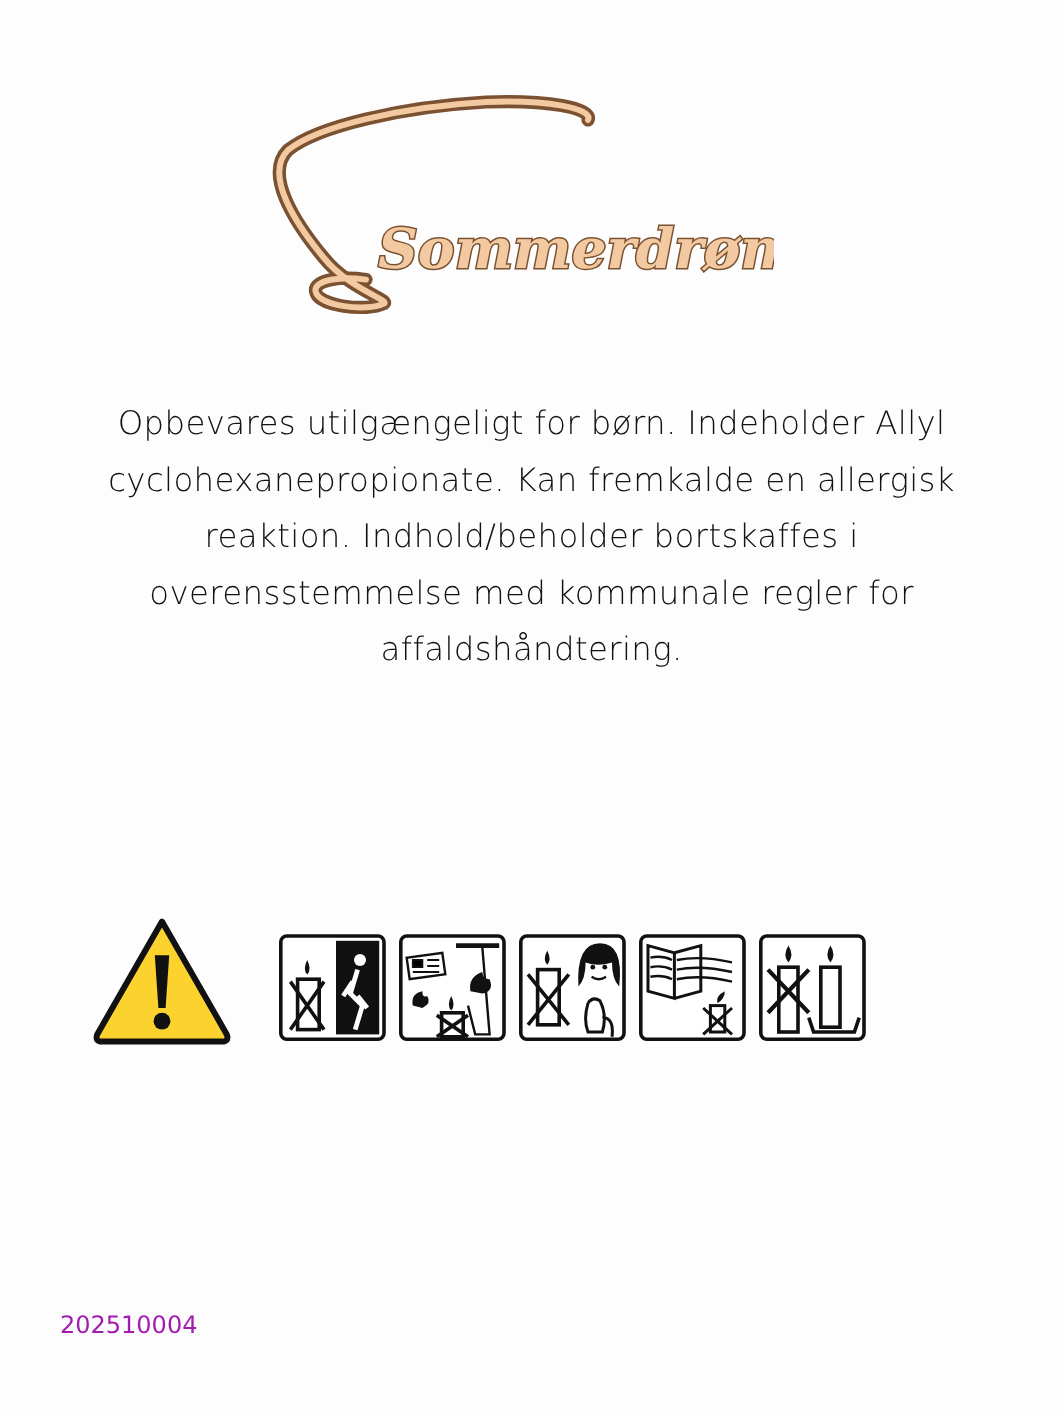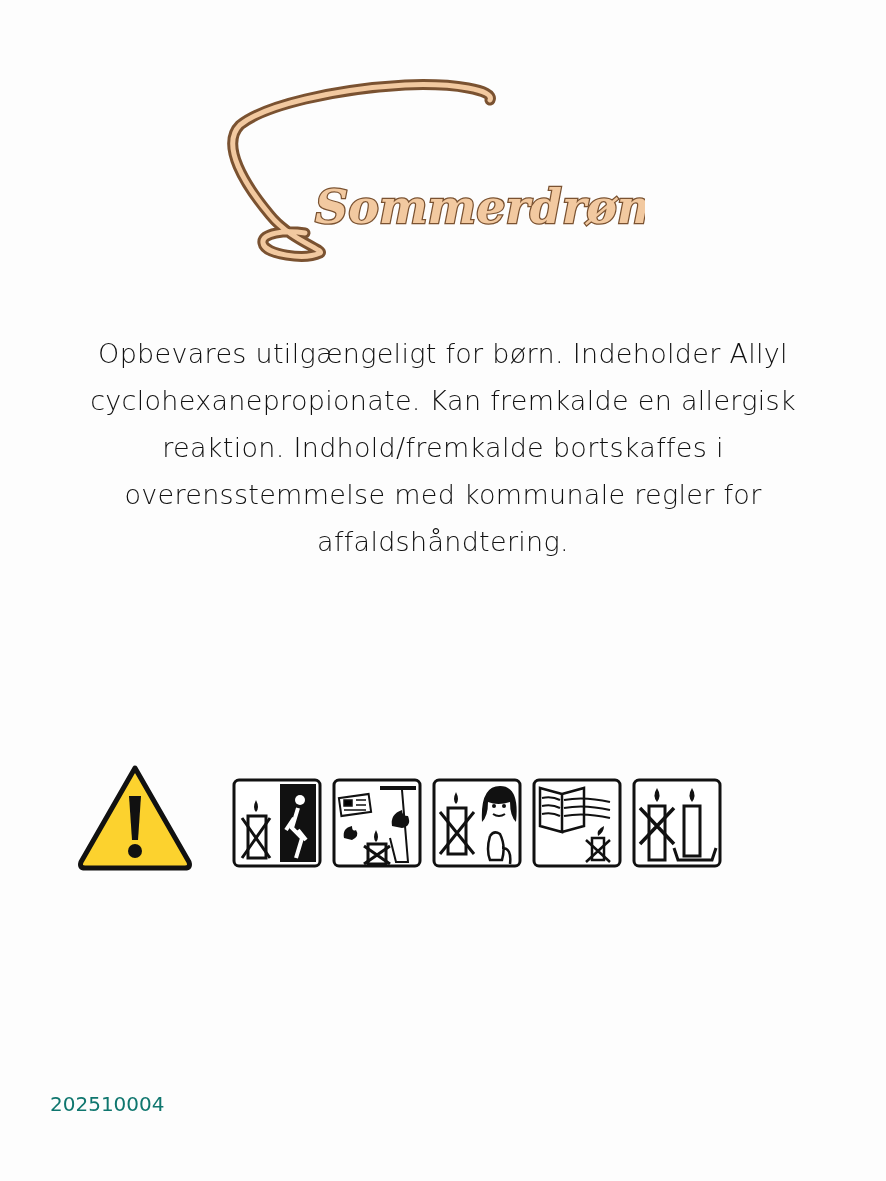--- a/index.html
+++ b/index.html
@@ -2,34 +2,34 @@
 <html><head>
   <meta charset="utf-8">
   <style>
     html, body { margin:0; padding:0; }
     body { width:886px; height:1181px; background:#fdfdfd; position:relative; overflow:hidden; font-family:"DejaVu Serif", serif; }
     .logo { position:absolute; left:225px; top:75px; width:420px; height:195px; }
     .warning-text { position:absolute; left:40px; top:330px; width:806px; text-align:center; font-family:"DejaVu Sans", sans-serif; font-size:27px; line-height:47px; color:#111; letter-spacing:0.3px; font-weight:300; }
     .icons { position:absolute; left:75px; top:762px; width:660px; height:110px; }
     .warn-tri { position:absolute; left:0; top:0; width:120px; height:110px; }
     .pict { position:absolute; top:16px; width:90px; height:90px; }
-    .batch { position:absolute; left:50px; top:1092px; font-family:"DejaVu Sans", sans-serif; font-size:20px; color:#0f766e; }
+    .batch { position:absolute; left:50px; top:1092px; font-family:"DejaVu Sans", sans-serif; font-size:20px; color:#a21caf; }
   </style>
 </head>
 <body>
 
 <svg class="logo" viewBox="0 0 420 195">
   <g fill="none" stroke-linecap="round" stroke-linejoin="round">
     <path d="M265 25 C 270 15, 230 8, 180 10 C 110 14, 40 30, 15 50 C -5 70, 20 110, 45 140 C 65 165, 100 175, 95 178 C 80 185, 40 180, 38 168 C 36 158, 60 155, 80 158" stroke="#7a5231" stroke-width="11"></path>
     <path d="M265 25 C 270 15, 230 8, 180 10 C 110 14, 40 30, 15 50 C -5 70, 20 110, 45 140 C 65 165, 100 175, 95 178 C 80 185, 40 180, 38 168 C 36 158, 60 155, 80 158" stroke="#f2c9a0" stroke-width="5"></path>
   </g>
   <text x="90" y="148" font-family="DejaVu Serif, serif" font-style="italic" font-weight="bold" font-size="46" fill="#f2c9a0" stroke="#7a5231" stroke-width="2.5" paint-order="stroke">Sommerdrøm</text>
 </svg>
 
-<div class="warning-text">Opbevares utilgængeligt for børn. Indeholder Allyl cyclohexanepropionate. Kan fremkalde en allergisk reaktion. Indhold/fremkalde bortskaffes i overensstemmelse med kommunale regler for affaldshåndtering.</div>
+<div class="warning-text">Opbevares utilgængeligt for børn. Indeholder Allyl cyclohexanepropionate. Kan fremkalde en allergisk reaktion. Indhold/beholder bortskaffes i overensstemmelse med kommunale regler for affaldshåndtering.</div>
 
 <div class="icons">
   <svg class="warn-tri" viewBox="0 0 120 110">
     <path d="M60 6 L114 100 Q116 106 110 106 L10 106 Q4 106 6 100 Z" fill="#fcd22e" stroke="#111" stroke-width="5" stroke-linejoin="round"></path>
     <path d="M54 34 L66 34 L63 78 L57 78 Z" fill="#111"></path>
     <circle cx="60" cy="89" r="7" fill="#111"></circle>
   </svg>
 
   <svg class="pict" style="left:157px" viewBox="0 0 90 90">
     <rect x="2" y="2" width="86" height="86" rx="5" fill="#fff" stroke="#111" stroke-width="3"></rect>

